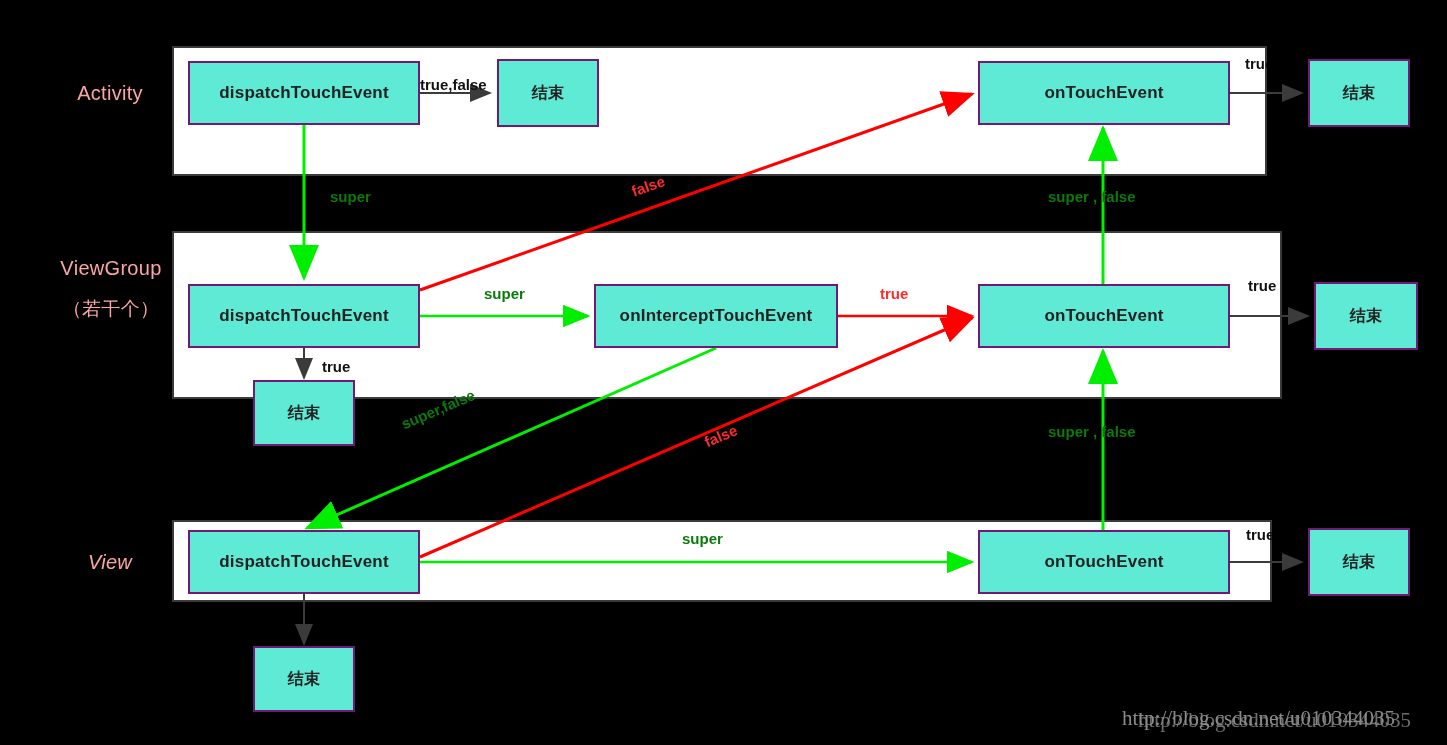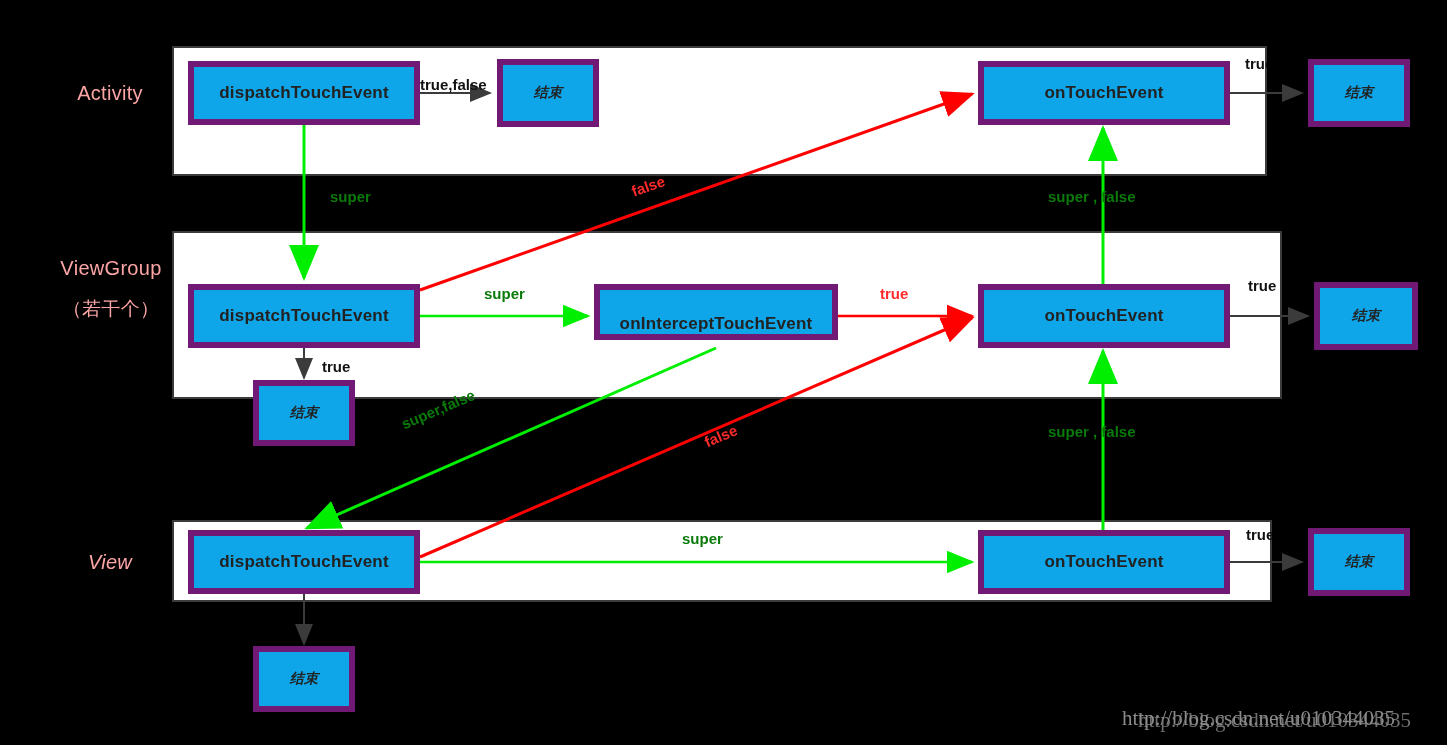--- a/index.html
+++ b/index.html
@@ -2,24 +2,24 @@
 <html><head>
 <meta charset="utf-8">
 <style>
   html,body{margin:0;padding:0;background:#000;}
   body{width:1447px;height:745px;position:relative;overflow:hidden;
        font-family:"Liberation Sans","DejaVu Sans",sans-serif;}
   #stage{position:absolute;left:0;top:0;width:1447px;height:745px;background:#000;}
   .band{position:absolute;background:#ffffff;border:2px solid #3b3b3b;box-sizing:border-box;}
   .layer-label{position:absolute;color:#fca5a5;font-size:20px;font-weight:400;
                text-align:center;letter-spacing:0.3px;}
-  .node{position:absolute;background:#0ea5e9;border:6px solid #701a75;box-sizing:border-box;
+  .node{position:absolute;background:#5eead4;border:2px solid #701a75;box-sizing:border-box;
         display:flex;align-items:center;justify-content:center;
         color:#222;font-weight:bold;font-size:17px;letter-spacing:0.2px;}
-  .node.end{font-size:14px;font-weight:bold;font-style:italic;}
+  .node.end{font-size:16px;font-weight:bold;}
   .edge-label{position:absolute;font-weight:bold;font-size:15px;white-space:nowrap;}
   .lbl-black{color:#111;}
   .lbl-red{color:#ff2a2a;}
   .lbl-green-dark{color:#0a7a0a;}
   .clip-band{position:absolute;overflow:hidden;}
   svg.wires{position:absolute;left:0;top:0;width:1447px;height:745px;overflow:visible;}
   .watermark{position:absolute;color:#8a8a8a;font-size:21px;
              font-family:"Liberation Serif","DejaVu Serif",serif;white-space:nowrap;}
 </style>
 </head>
@@ -103,21 +103,21 @@
   <div class="node end" style="left:1308px;top:59px;width:102px;height:68px;">
     <span>结束</span>
   </div>
 
   <div class="node" style="left:188px;top:284px;width:232px;height:64px;">
     <span>dispatchTouchEvent</span>
   </div>
   <div class="node end" style="left:253px;top:380px;width:102px;height:66px;">
     <span>结束</span>
   </div>
-  <div class="node" style="left:594px;top:284px;width:244px;height:56px;align-items:flex-end;">
+  <div class="node" style="left:594px;top:284px;width:244px;height:64px;">
     <span>onInterceptTouchEvent</span>
   </div>
   <div class="node" style="left:978px;top:284px;width:252px;height:64px;">
     <span>onTouchEvent</span>
   </div>
   <div class="node end" style="left:1314px;top:282px;width:104px;height:68px;">
     <span>结束</span>
   </div>
 
   <div class="node" style="left:188px;top:530px;width:232px;height:64px;">

